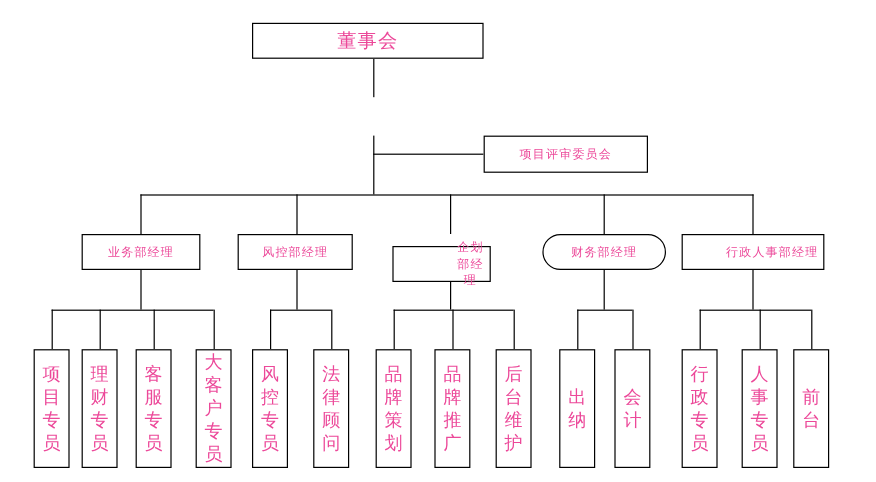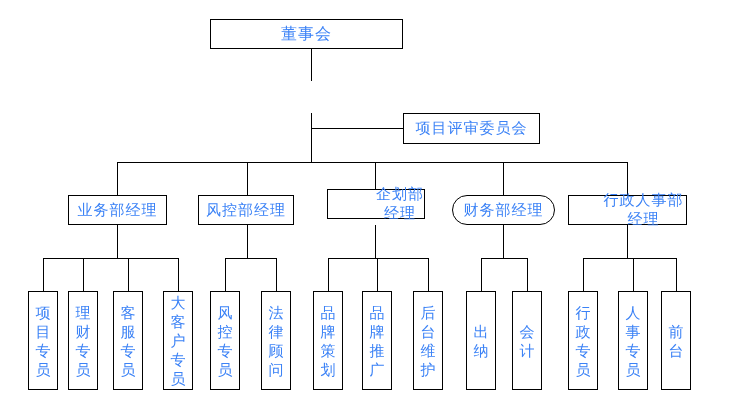--- a/index.html
+++ b/index.html
@@ -1,25 +1,25 @@
 <!DOCTYPE html>
 <html><head>
 <meta charset="utf-8">
 <style>
   html,body{margin:0;padding:0;background:#ffffff;}
   #canvas{
     position:relative;width:730px;height:402px;background:#ffffff;
-    font-family:"Liberation Sans","DejaVu Sans",sans-serif;color:#3b82f6;
+    font-family:"Liberation Sans","DejaVu Sans",sans-serif;color:#ec4899;
     overflow:hidden;
   }
   .box{
     position:absolute;box-sizing:border-box;border:1px solid #000;background:#fff;
     display:flex;align-items:center;justify-content:center;text-align:center;
   }
-  .hbox{font-size:15px;letter-spacing:1px;}
+  .hbox{font-size:10px;letter-spacing:1px;}
   .hbox.big{font-size:16px;}
   .vbox{
     font-size:15px;line-height:19px;white-space:pre-line;
     display:flex;align-items:center;justify-content:center;text-align:center;
   }
   .vline{position:absolute;width:1px;background:#000;}
   .hline{position:absolute;height:1px;background:#000;}
 </style>
 </head>
 <body>
@@ -64,21 +64,21 @@
   <div class="vline" style="left:633px;top:258px;height:33px;"></div>
   <div class="vline" style="left:676px;top:258px;height:33px;"></div>
 
   <div class="box hbox big" style="left:210px;top:19px;width:193px;height:30px;">董事会</div>
 
 
   <div class="box hbox" style="left:403px;top:113px;width:137px;height:31px;">项目评审委员会</div>
 
   <div class="box hbox" style="left:68px;top:195px;width:99px;height:30px;text-align:right;">业务部经理</div>
   <div class="box hbox" style="left:198px;top:195px;width:96px;height:30px;">风控部经理</div>
-  <div class="box hbox" style="left:327px;top:189px;width:98px;height:30px;padding-left:48px;">企划部经理</div>
+  <div class="box hbox" style="left:327px;top:205px;width:82px;height:30px;padding-left:48px;">企划部经理</div>
   <div class="box hbox" style="left:452px;top:195px;width:103px;height:30px;border-radius:15px;">财务部经理</div>
   <div class="box hbox" style="left:568px;top:195px;width:119px;height:30px;padding-left:32px;">行政人事部经理</div>
 
   <div class="box vbox" style="left:28px;top:291px;width:30px;height:99px;">项
 目
 专
 员</div>
   <div class="box vbox" style="left:68px;top:291px;width:30px;height:99px;">理
 财
 专

